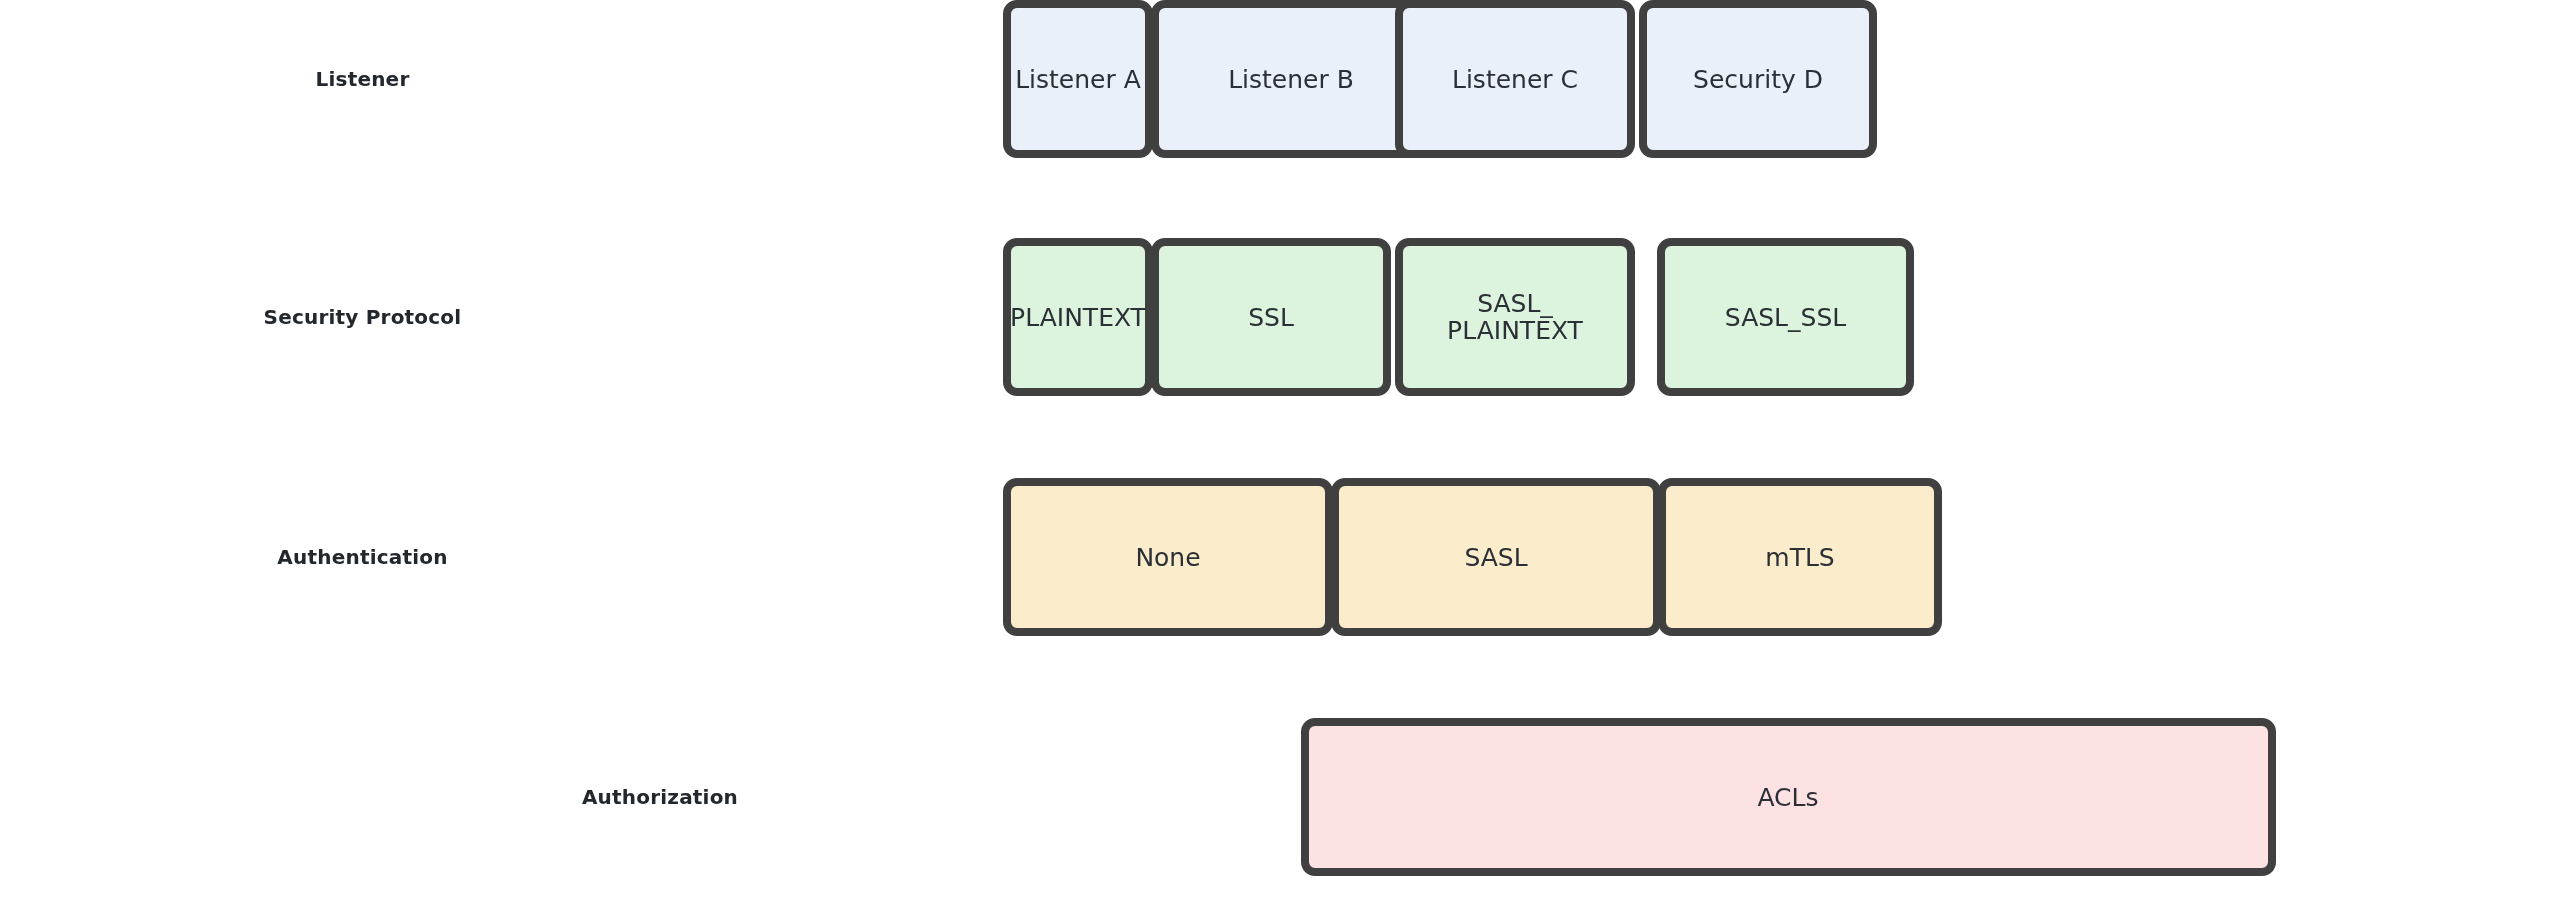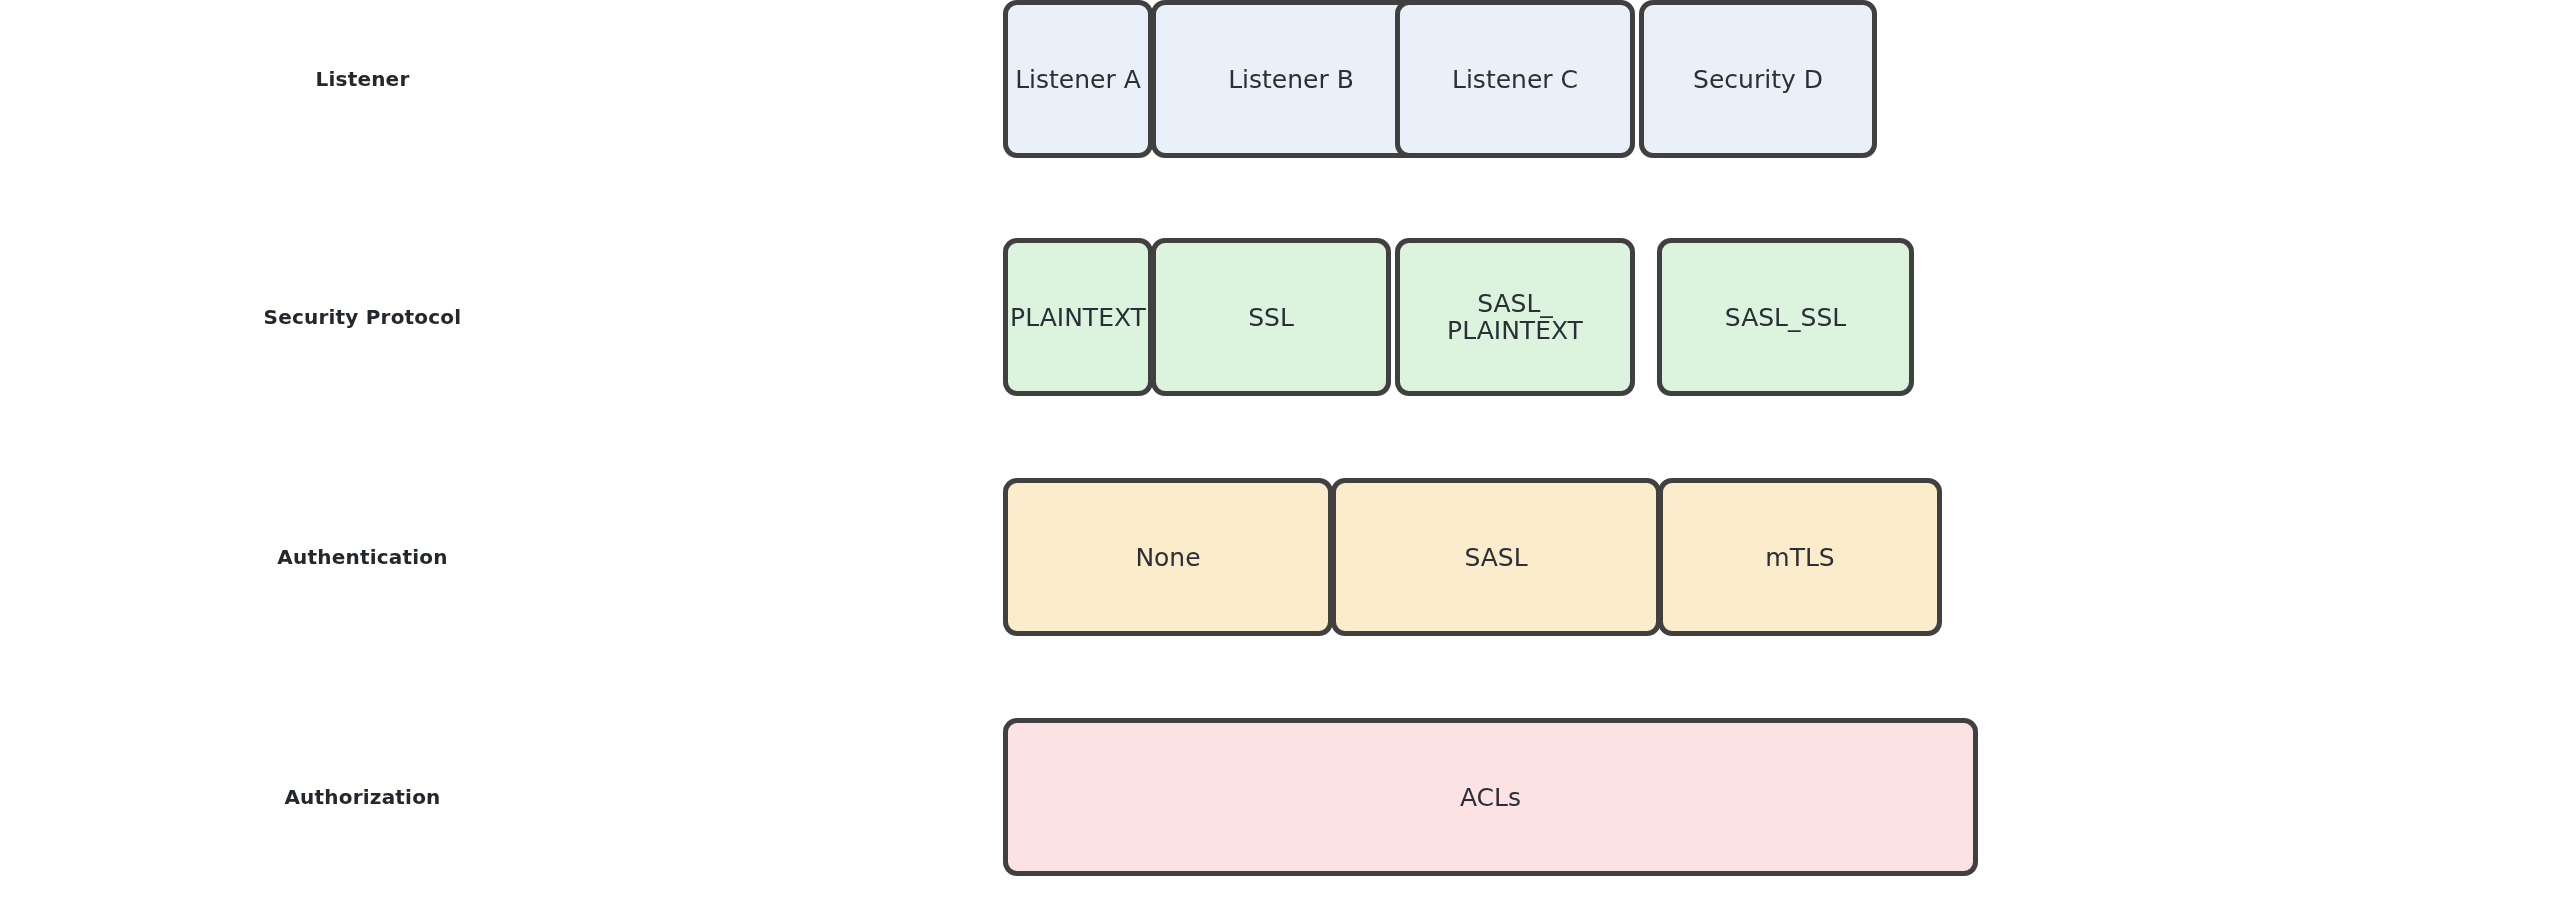--- a/index.html
+++ b/index.html
@@ -45,37 +45,37 @@
     flex: 0 0 962px;
     width: 962px;
     height: 100%;
   }
 
   .box {
     position: absolute;
     top: 0;
     height: 100%;
     box-sizing: border-box;
-    border: 5px solid #404040;
+    border: 8px solid #404040;
     border-radius: 14px;
     display: flex;
     align-items: center;
     justify-content: center;
     text-align: center;
     font-size: 25px;
     line-height: 1.08;
     color: #2b2f36;
     white-space: pre-line;
   }
 
   
   #row-listener          { top: 0px;   height: 158px; }
   #row-security-protocol { top: 238px; height: 158px; }
   #row-authentication    { top: 478px; height: 158px; }
-  #row-authorization     { top: 718px; height: 158px; }
+  #row-authorization     { top: 718px; height: 158px; justify-content: center; }
 
   .box-blue   { background: #eaf0fa; }
   .box-green  { background: #dcf3de; }
   .box-yellow { background: #fbeccb; text-align: right; }
   .box-pink   { background: #fde2e3; }
 </style>
 </head>
 <body>
 
 <div class="diagram">

